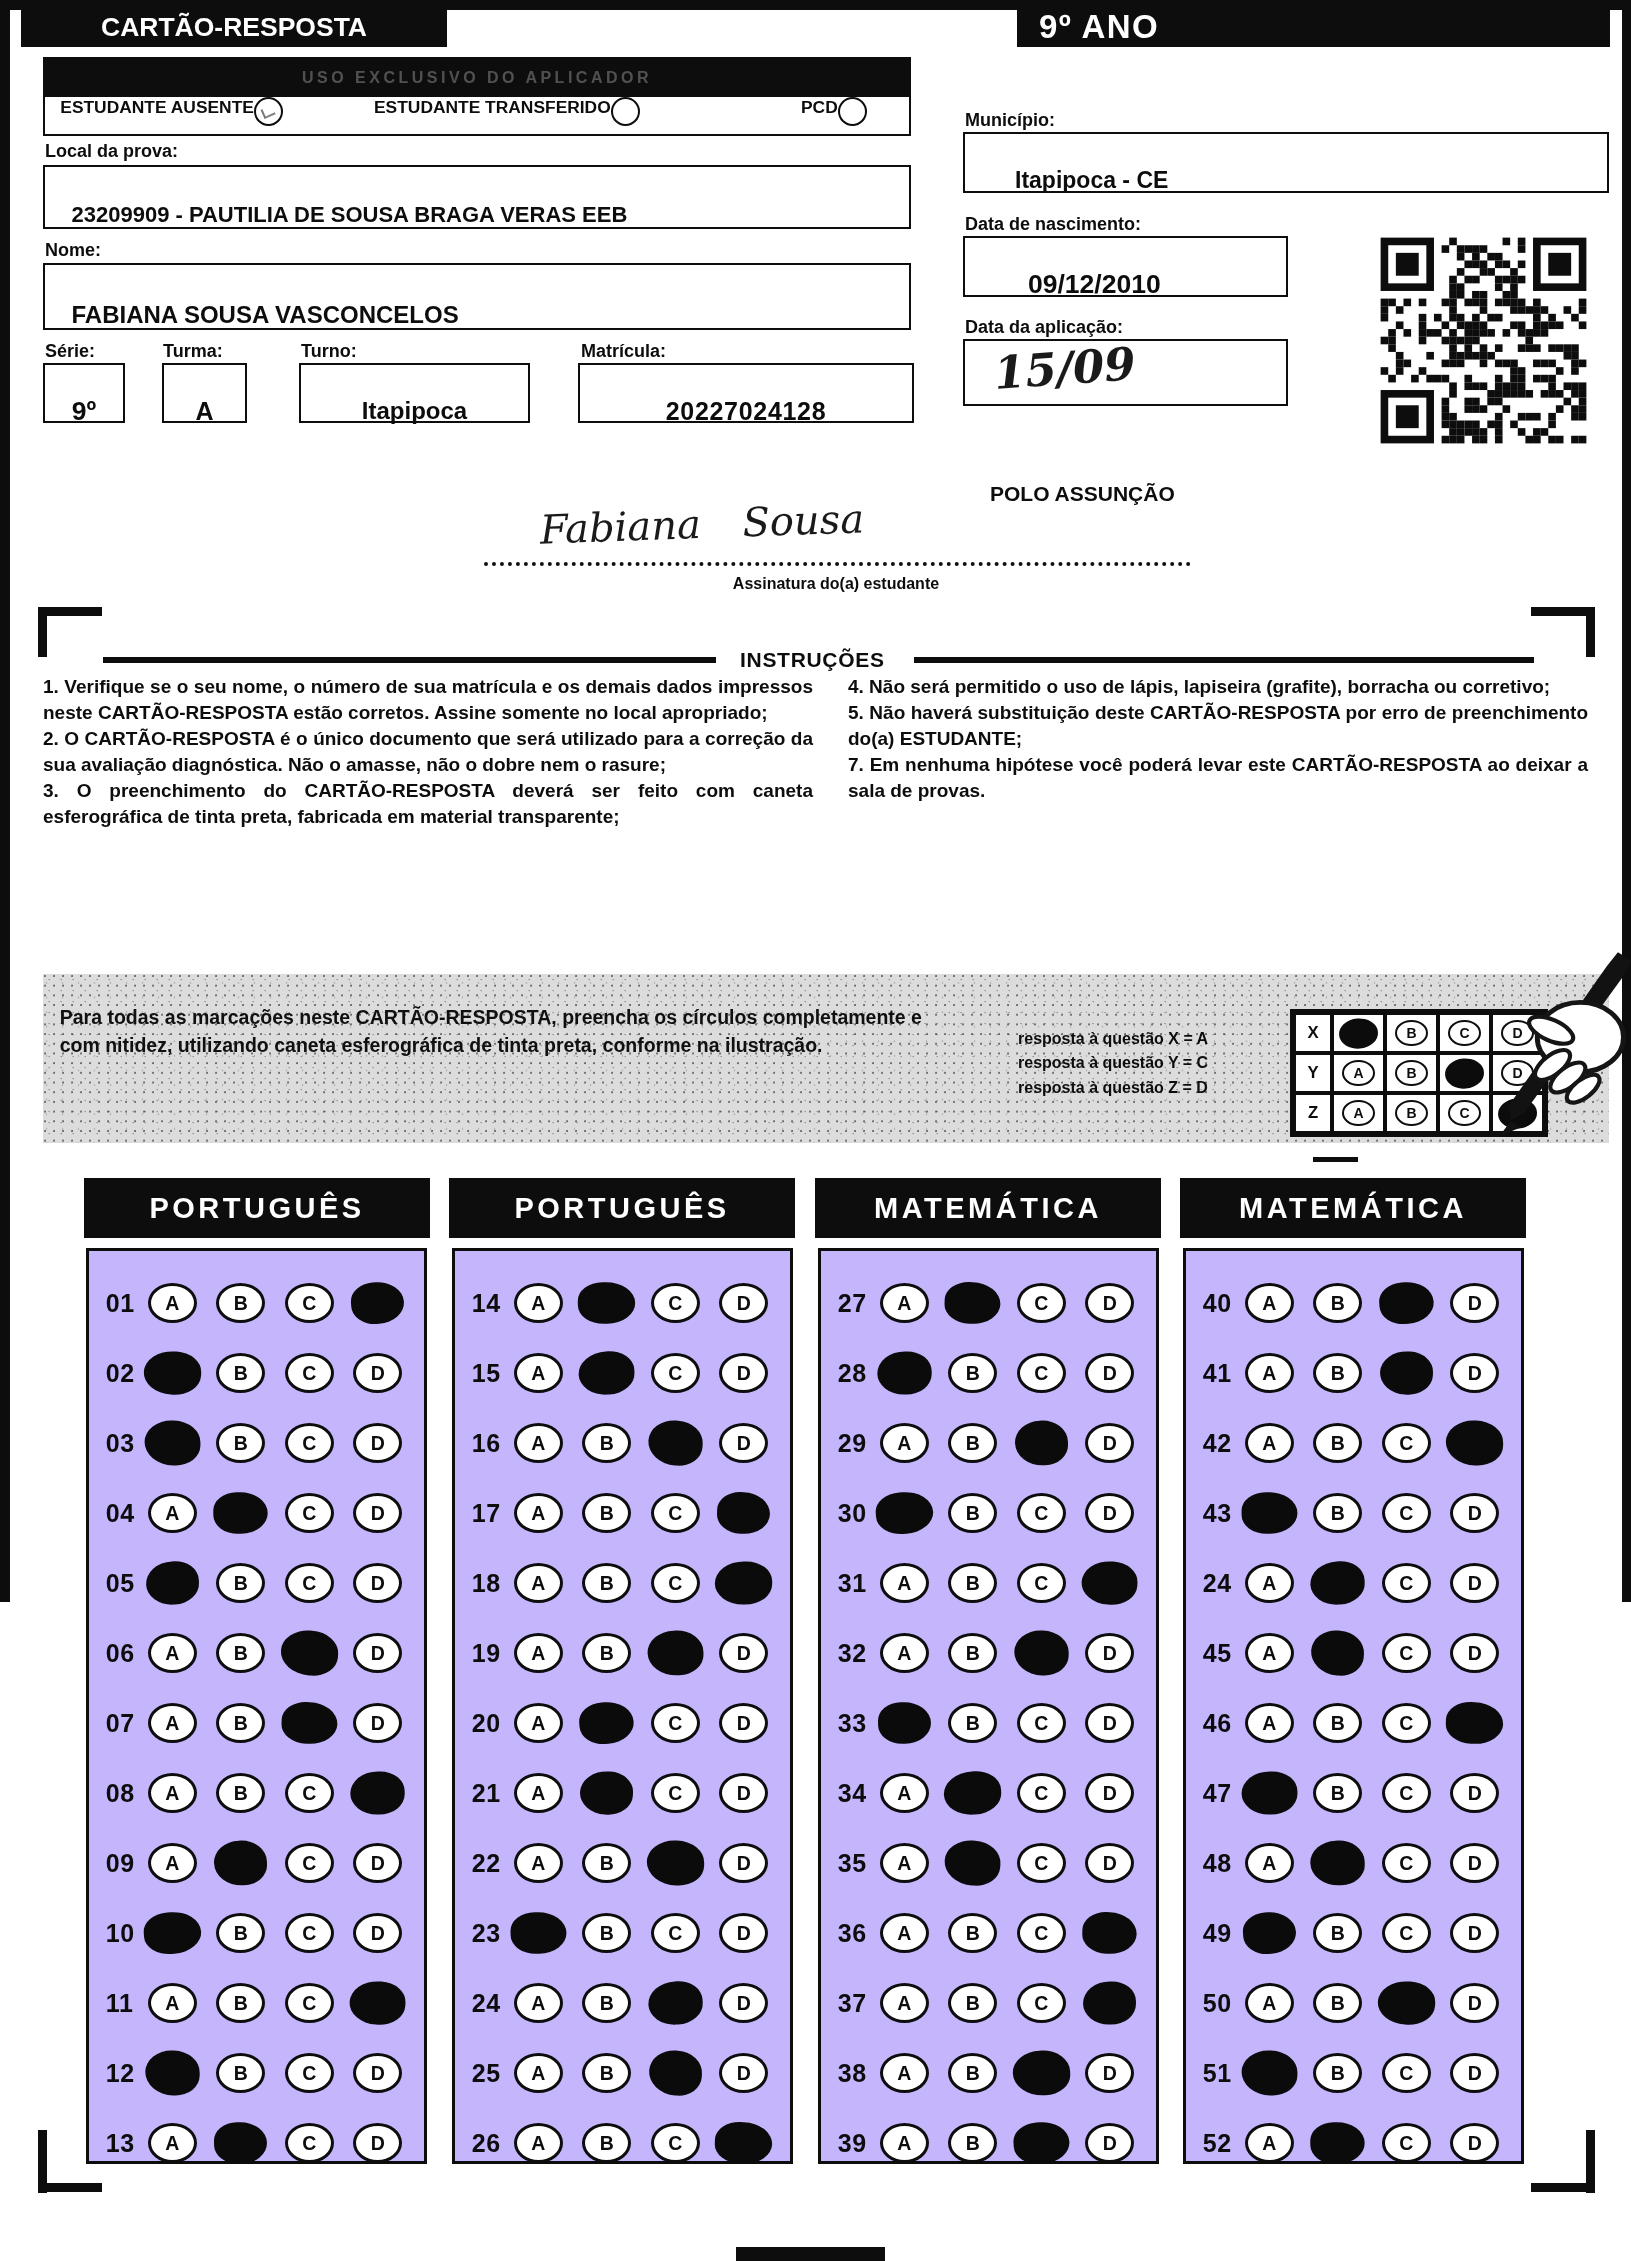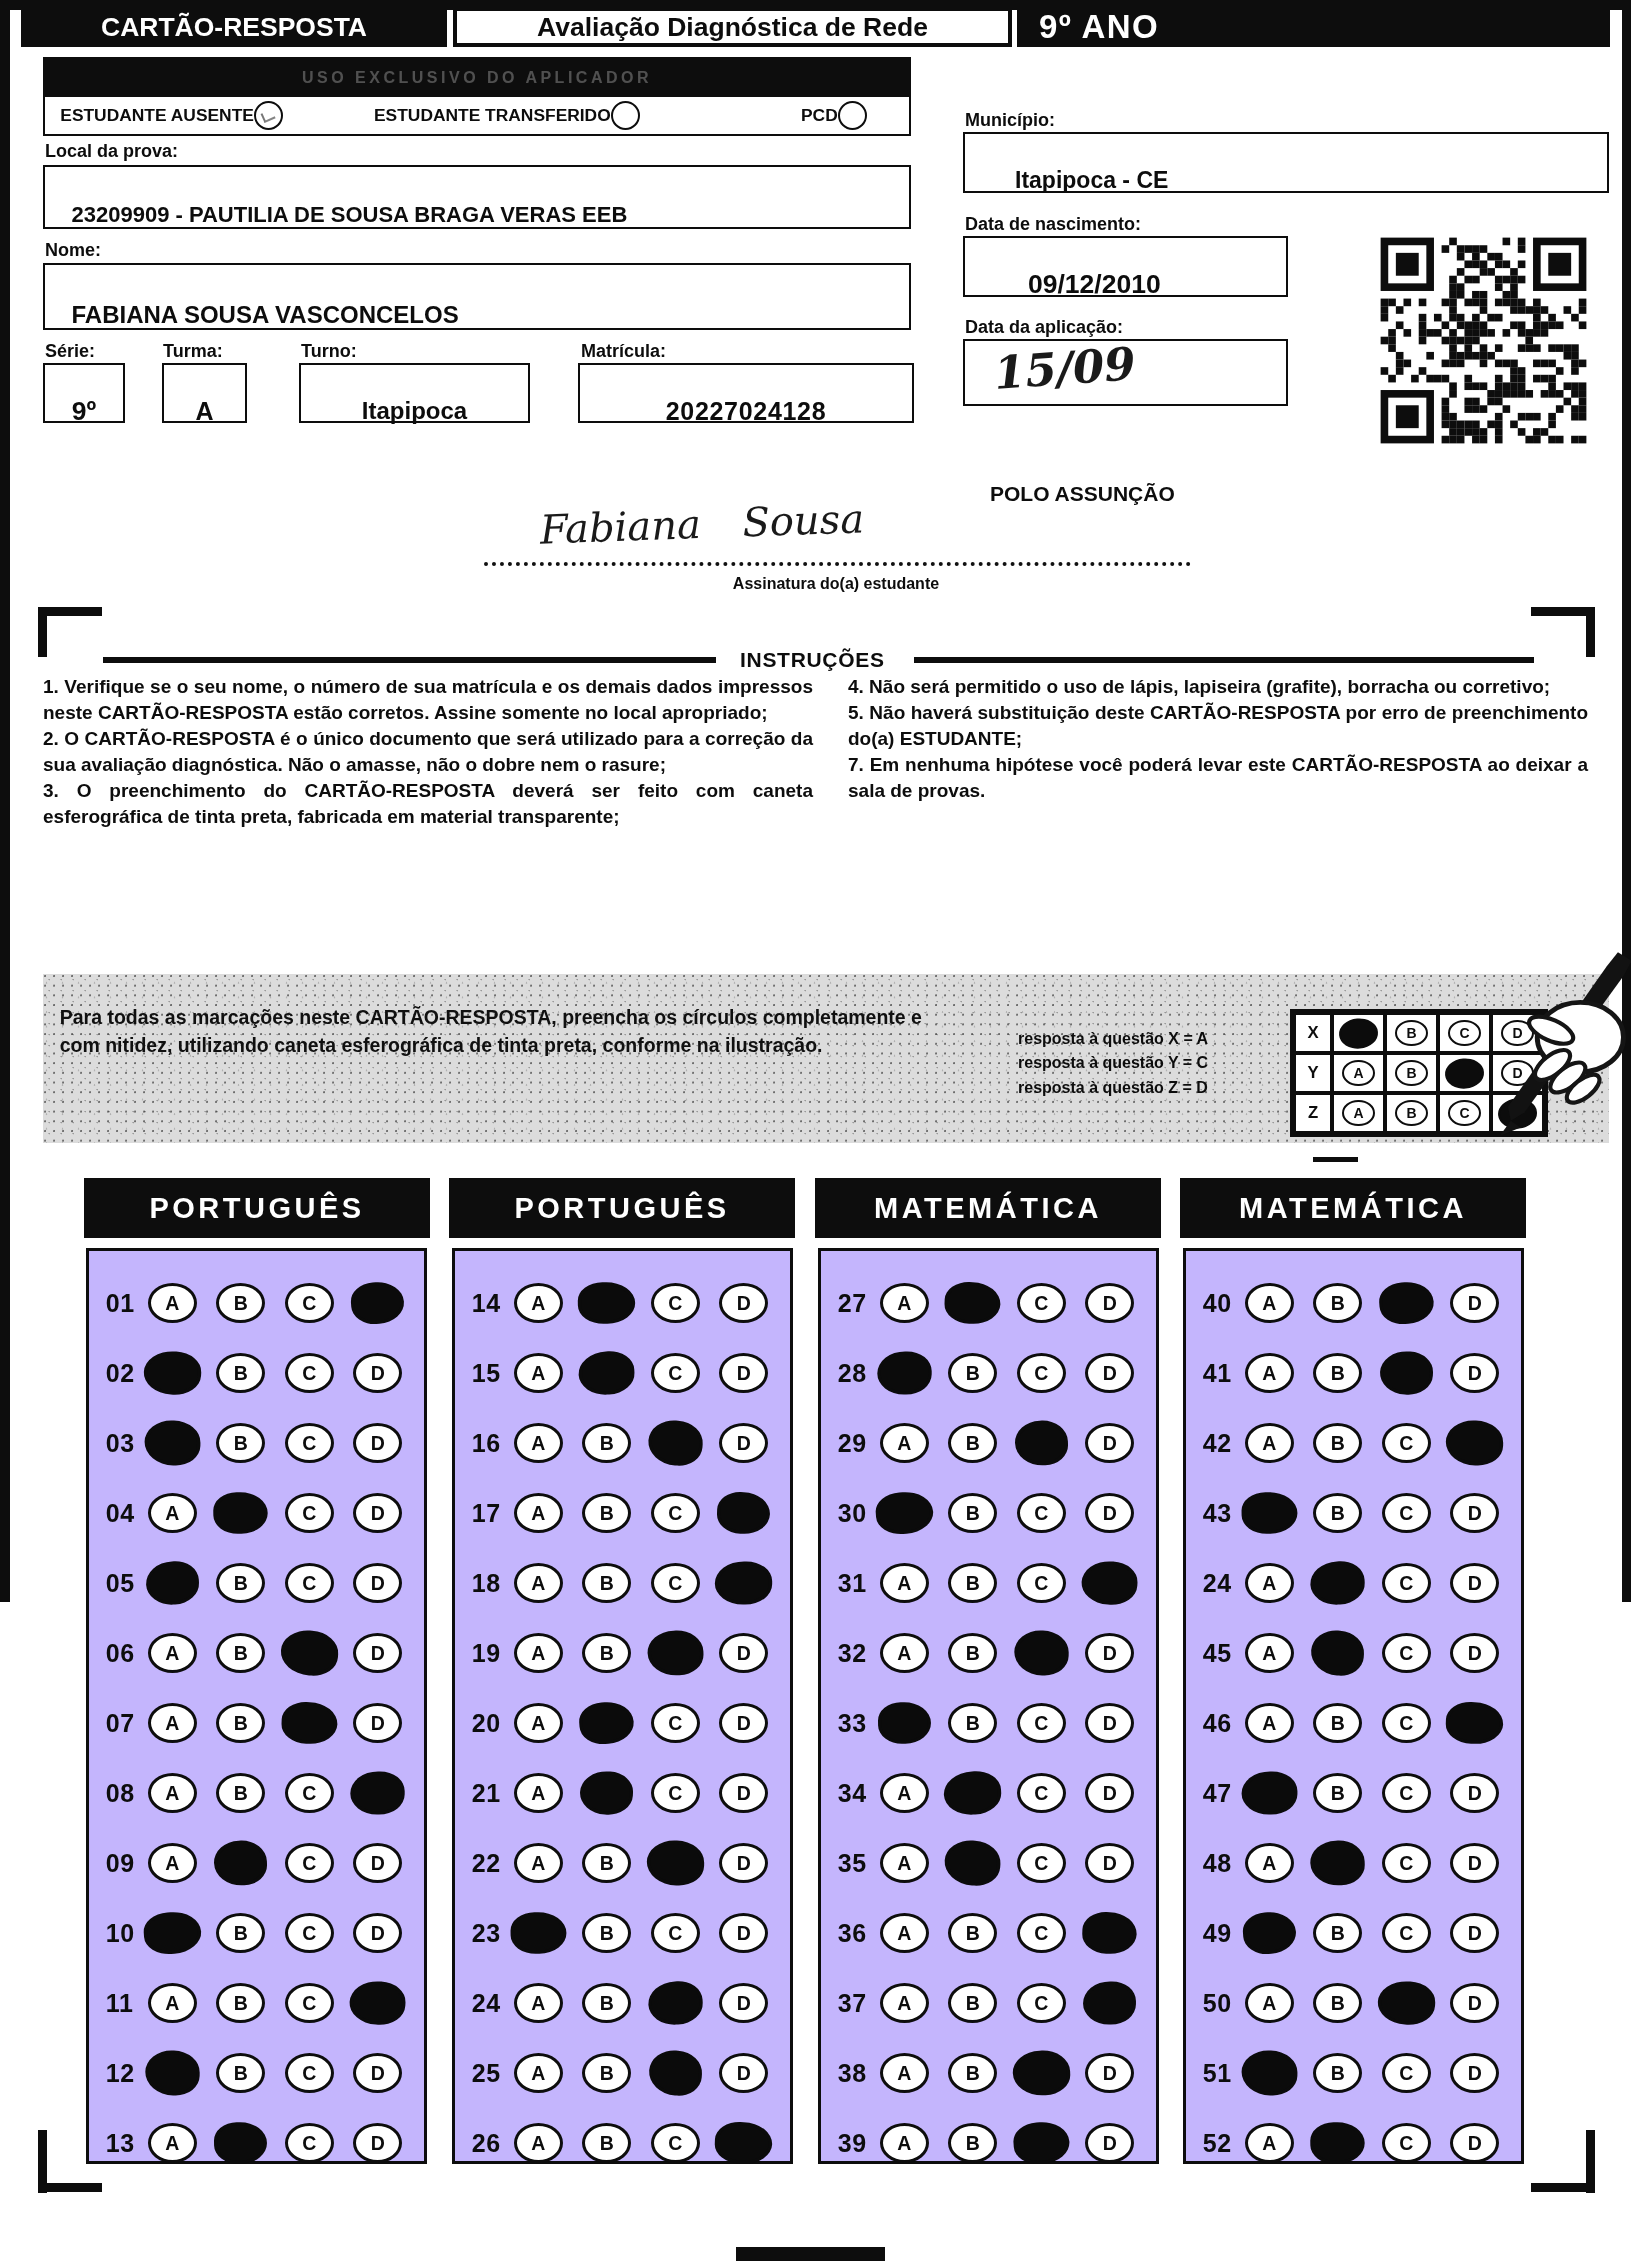--- a/index.html
+++ b/index.html
@@ -12,21 +12,21 @@
   .hd-black{background:#0d0d0d;color:#fff;display:flex;align-items:center;justify-content:center;
             font-weight:bold;font-size:26.5px;}
   .hd-white{background:#fff;border:4.2px solid #0d0d0d;color:#0d0d0d;display:flex;align-items:center;
             justify-content:center;font-weight:bold;font-size:26.5px;}
   .hd-grade{justify-content:flex-start;padding-left:22px;font-size:33px;letter-spacing:1.4px;}
   
   .apl-block{border:2.1px solid #0d0d0d;background:#fff;}
   .apl-bar{height:38px;background:#0d0d0d;color:rgba(255,255,255,.28);display:flex;align-items:center;
            justify-content:center;font-weight:bold;font-size:16px;letter-spacing:3.5px;}
   .checks{position:relative;height:37px;background:#fff;}
-  .check{position:absolute;top:0;height:37px;display:flex;align-items:center;
+  .check{position:absolute;top:0;height:37px;display:flex;
          font-weight:bold;font-size:17.4px;}
   .check-0{left:15.3px}.check-1{left:329px}.check-2{left:756px}
   .circle{width:29px;height:29px;border:2.8px solid #0d0d0d;border-radius:50%;background:#fff;position:relative;flex:0 0 auto;}
   .circle.stray::after{content:"";position:absolute;left:6.3px;top:7.7px;width:10.4px;height:7.7px;
          border-left:2.1px solid #555;border-bottom:2.1px solid #666;transform:rotate(-24deg);opacity:.8;}
   
   .lbl{font-weight:bold;font-size:18px;}
   .fbox{border:2.8px solid #0d0d0d;background:#fff;display:flex;align-items:center;}
   .val{font-weight:bold;margin-top:36px;}
   .center{justify-content:center;}
@@ -74,23 +74,20 @@
 <body>
 
 <div class="page">
 
   <div class="abs ink" style="left:0;top:0;width:1632px;height:9.7px;"></div>
   <div class="abs ink" style="left:0;top:0;width:9.7px;height:1602px;"></div>
   <div class="abs ink" style="left:1622px;top:0;width:9.7px;height:1602px;"></div>
 
   <div class="abs hd-black" style="left:21px;top:7px;width:426px;height:40px;">
     <span>CARTÃO-RESPOSTA</span>
-  </div>
-  <div class="abs hd-white" style="left:453px;top:7px;width:559px;height:40px;">
-    <span>Avaliação Diagnóstica de Rede</span>
   </div>
   <div class="abs hd-black hd-grade" style="left:1017px;top:7px;width:593px;height:40px;">
     <span>9º ANO</span>
   </div>
 
   <div class="abs apl-block" style="left:43px;top:57px;width:868px;height:79px;">
     <div class="apl-bar">
       <span>USO EXCLUSIVO DO APLICADOR</span>
     </div>
     <div class="checks" id="status-checks">

